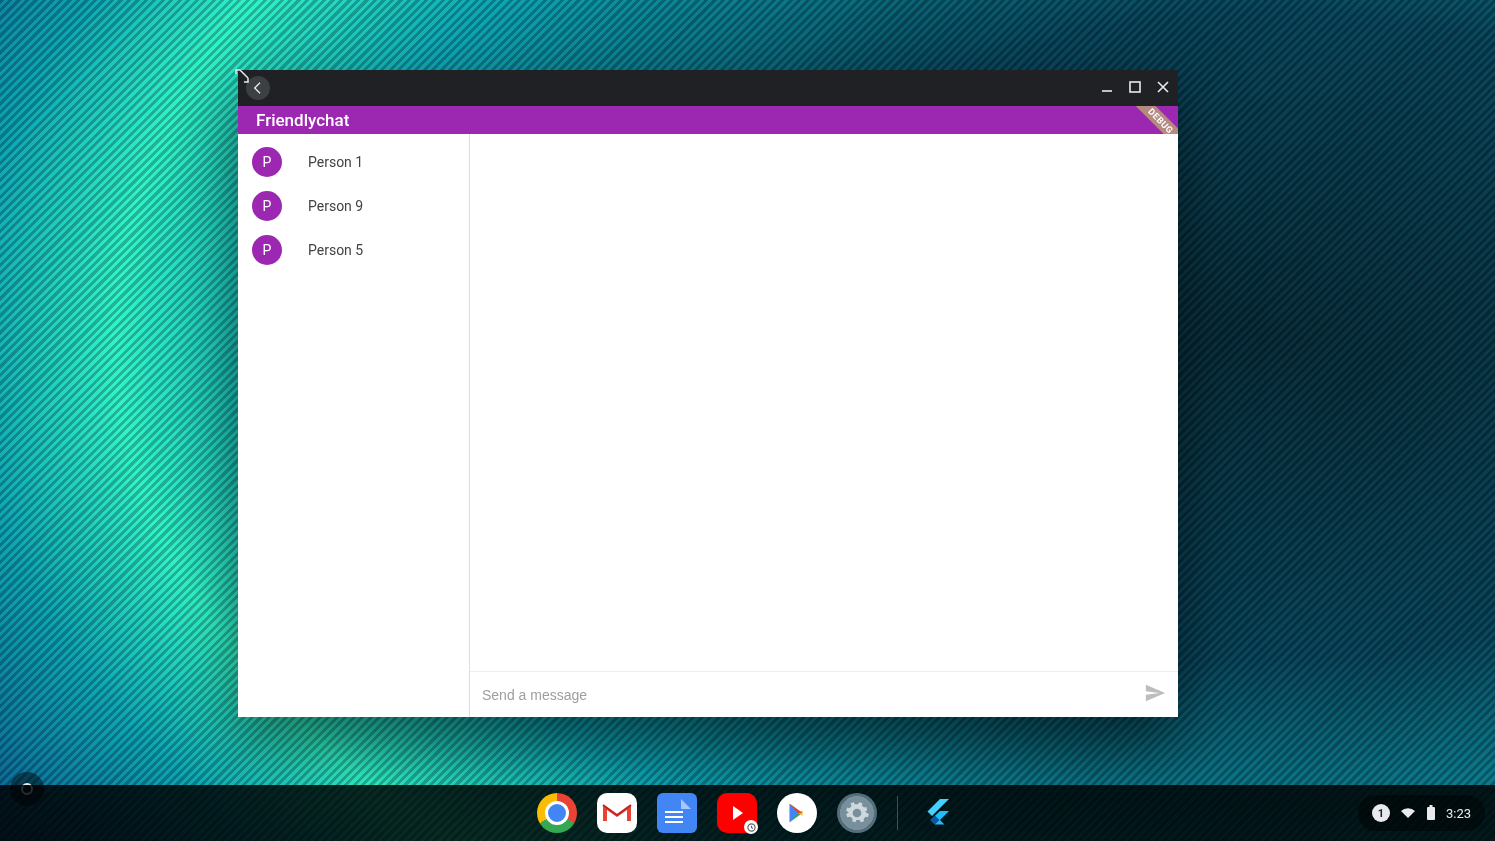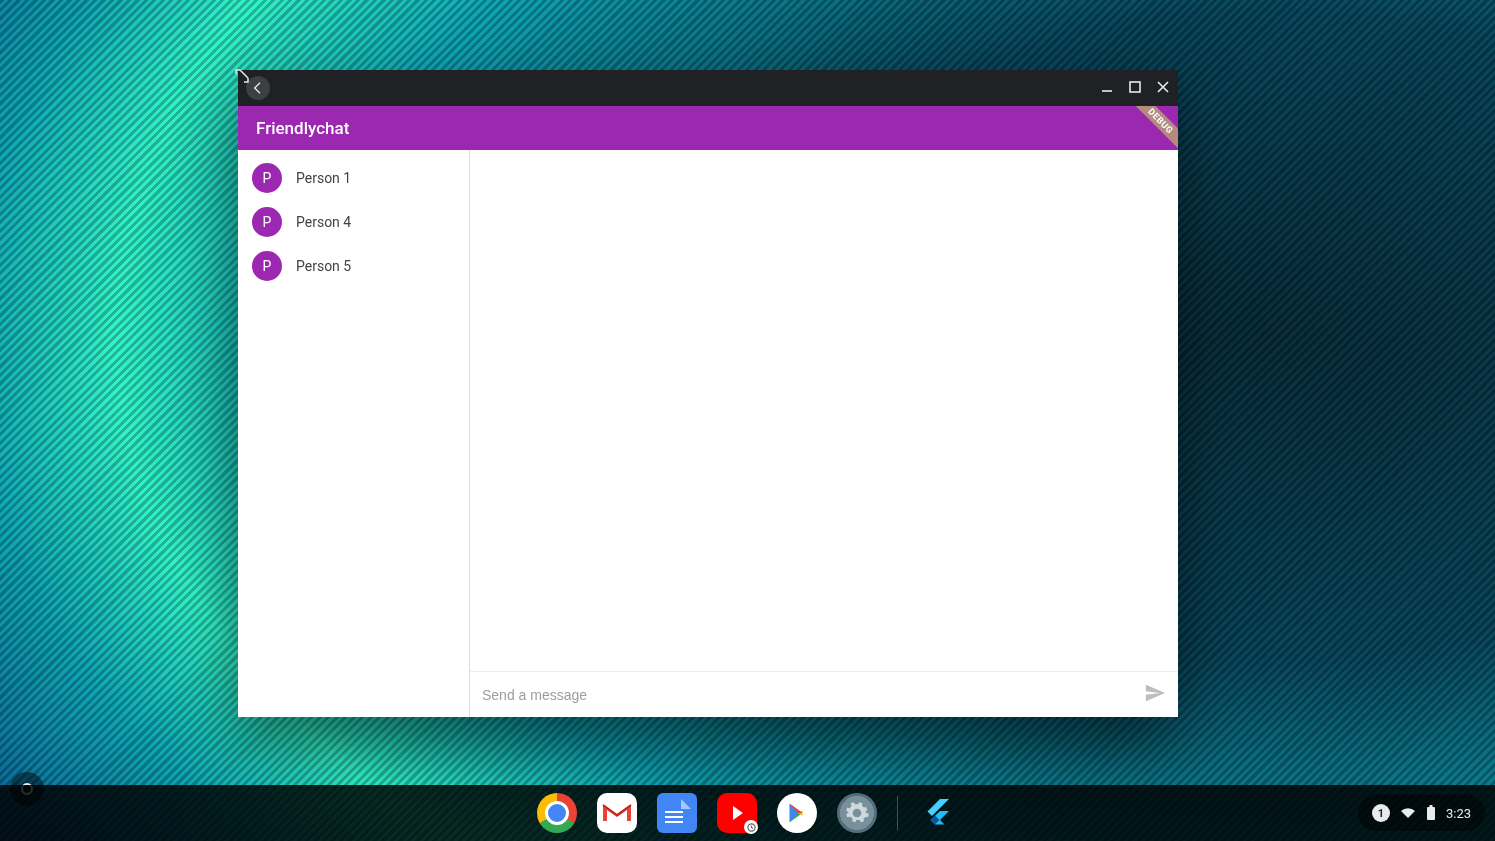--- a/index.html
+++ b/index.html
@@ -91,42 +91,42 @@
   }
   .titlebar-left { display:flex; align-items:center; gap:6px; }
   .back-btn {
     width:24px; height:24px; border-radius:50%; background:#3c4043;
     display:flex; align-items:center; justify-content:center;
   }
   .win-controls { display:flex; gap:14px; }
   .win-controls svg { width:14px; height:14px; stroke:#e8eaed; stroke-width:1.6; fill:none; }
 
   .appbar {
-    height: 44px; background:#9c27b0; color:#fff;
+    height: 28px; background:#9c27b0; color:#fff;
     display:flex; align-items:center; padding: 0 18px;
     font-size:17px; font-weight:500; position:relative; overflow:hidden;
   }
   .debug-ribbon {
     position:absolute; right:-32px; top:8px; transform: rotate(45deg);
     background:#b58a7f; color:#fff; font-size:9px; font-weight:700;
     padding:2px 34px; letter-spacing:0.5px;
   }
 
   .body { flex:1; display:flex; min-height:0; }
   .sidebar { width: 232px; border-right: 1px solid #ddd; padding-top:6px; }
   .person {
     display:flex; align-items:center; gap:14px; padding: 7px 14px;
     cursor:pointer;
   }
   .avatar {
     width:30px; height:30px; border-radius:50%; background:#9c27b0;
     color:#fff; display:flex; align-items:center; justify-content:center;
     font-size:14px;
   }
-  .person-name { font-size:14px; color:#424242; }
+  .person-name { font-size:14px; color:#424242;margin-left:12px; }
 
   .chat { flex:1; display:flex; flex-direction:column; }
   .messages { flex:1; }
   .composer {
     height:46px; border-top:1px solid #eee;
     display:flex; align-items:center; padding: 0 12px; gap:10px;
   }
   .composer input {
     flex:1; border:none; outline:none; font-size:14px; color:#333;
   }
@@ -180,21 +180,21 @@
         <div class="person">
           <div class="avatar">
               <span>P</span>
             </div>
           <div class="person-name">Person 1</div>
         </div>
         <div class="person">
           <div class="avatar">
               <span>P</span>
             </div>
-          <div class="person-name">Person 4</div>
+          <div class="person-name">Person 9</div>
         </div>
         <div class="person">
           <div class="avatar">
               <span>P</span>
             </div>
           <div class="person-name">Person 5</div>
         </div>
       </div>
 
       <div class="chat">

